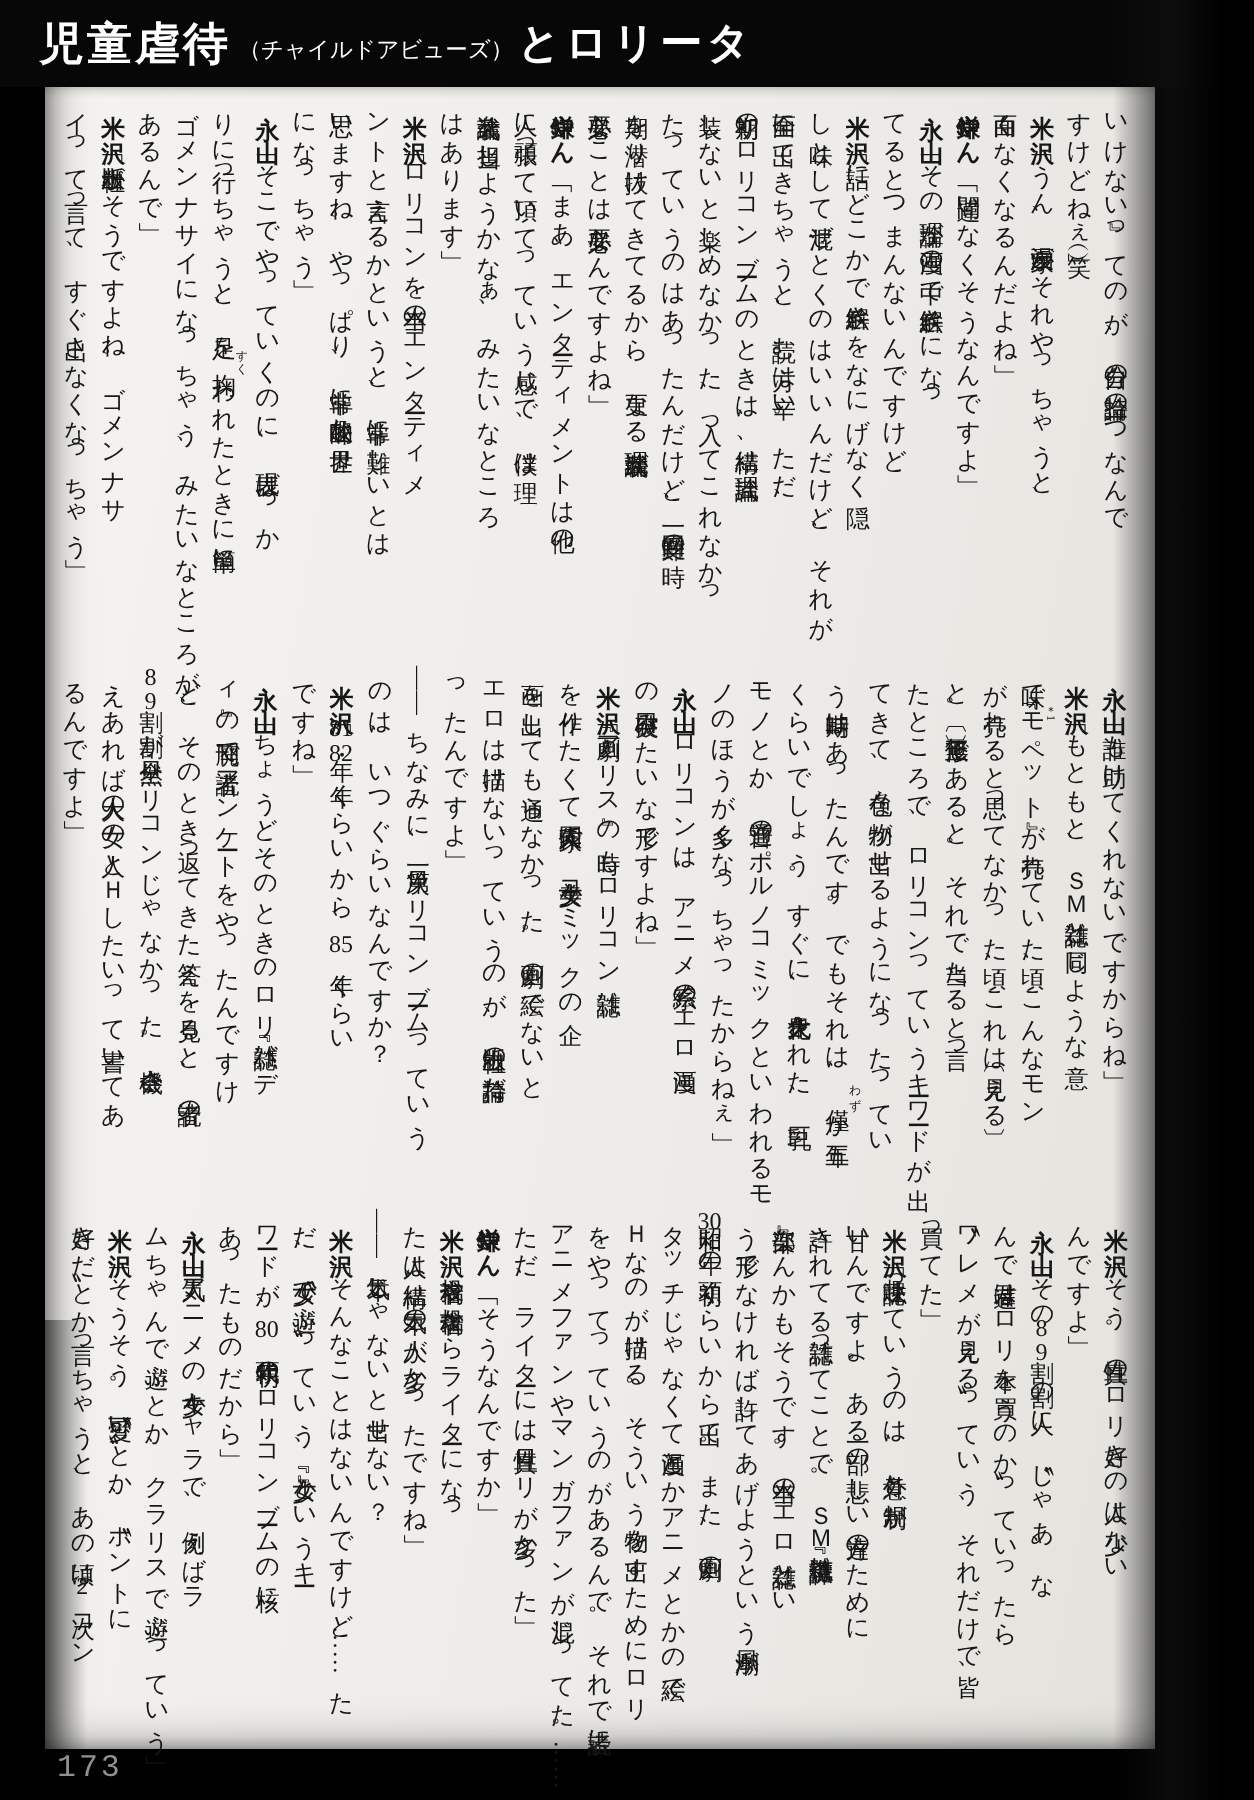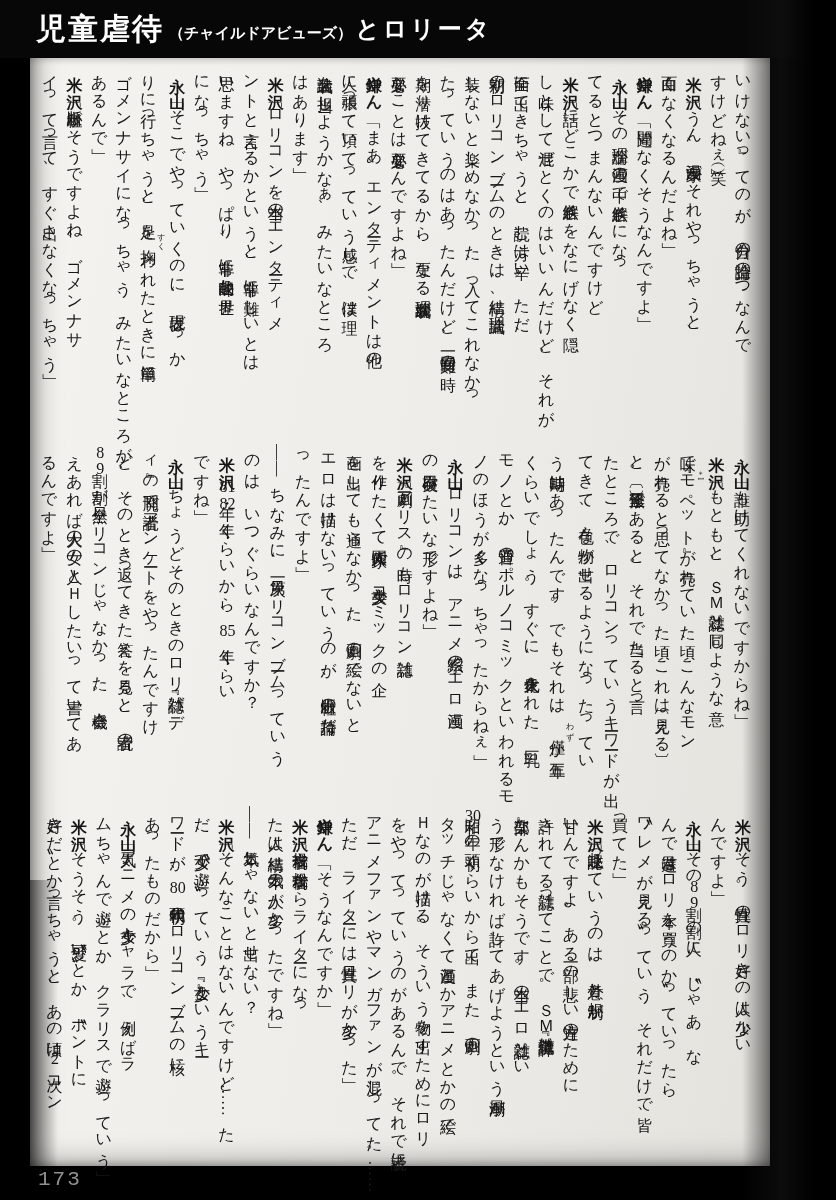--- a/index.html
+++ b/index.html
@@ -5,26 +5,26 @@
   html,body{margin:0;padding:0;}
   body{
     width:836px;height:1200px;position:relative;overflow:hidden;
     background:#000;
     font-family:"Liberation Serif","DejaVu Serif",serif;
   }
   
   .header{
     position:absolute;left:0;top:0;width:836px;height:58px;
     background:#070707;color:#fff;
-    display:flex;align-items:center;box-sizing:border-box;padding-left:36px;
+    display:flex;align-items:center;box-sizing:border-box;padding-left:26px;
     font-family:"Liberation Sans","DejaVu Sans",sans-serif;
   }
   .header .t1{font-size:30px;font-weight:bold;letter-spacing:2px;}
-  .header .t2{font-size:15px;font-weight:bold;margin:8px 3px 0 5px;}
-  .header .t3{font-size:24px;font-weight:bold;letter-spacing:3px;}
+  .header .t2{font-size:15px;font-weight:normal;margin:8px 3px 0 5px;}
+  .header .t3{font-size:28px;font-weight:bold;letter-spacing:3px;}
   
   .page{
     position:absolute;left:30px;top:58px;width:740px;height:1108px;
     background:linear-gradient(100deg,#f4f3ef 0%,#edece8 55%,#e3e2dd 100%);
     box-shadow:
       inset 10px 0 14px -8px rgba(0,0,0,0.30),
       inset 16px -14px 30px -16px rgba(0,0,0,0.50),
       inset 0 -6px 10px -6px rgba(0,0,0,0.25),
       inset 0 6px 8px -6px rgba(0,0,0,0.25);
   }

